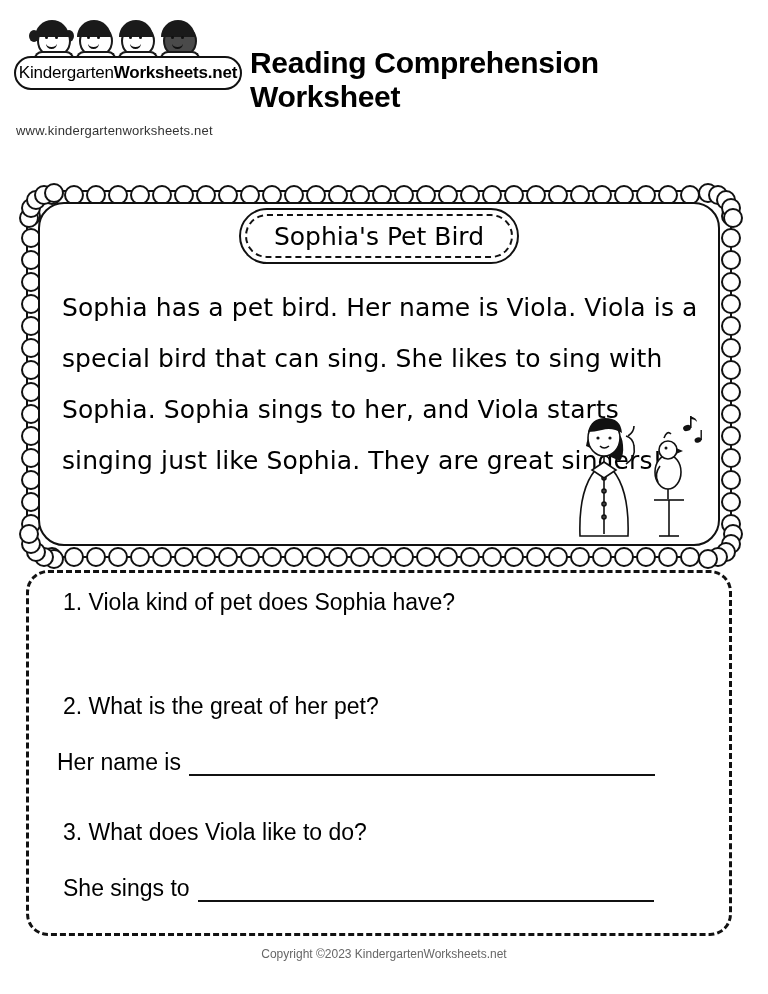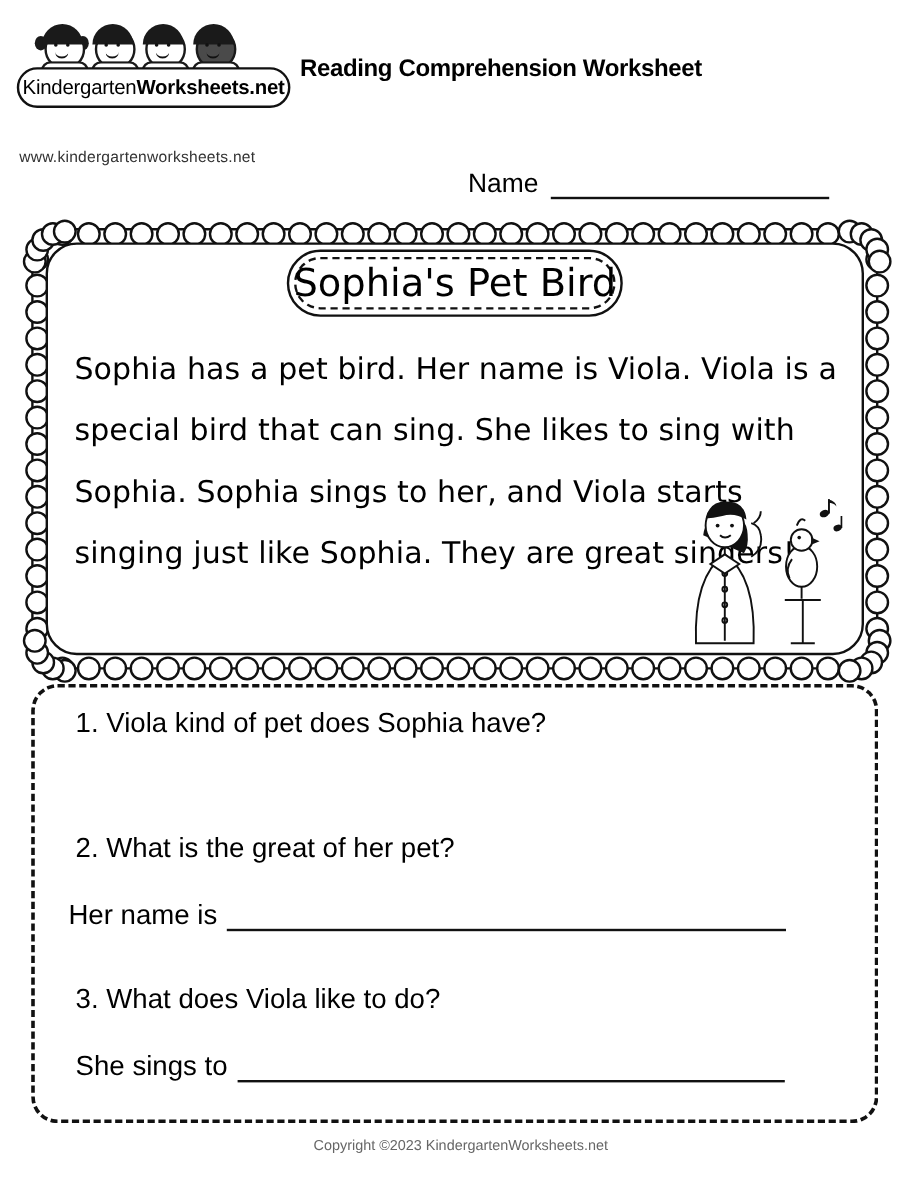--- a/index.html
+++ b/index.html
@@ -129,21 +129,21 @@
     font-size: 13px;
     color: #333;
     letter-spacing: 0.2px;
   }
 
   .title {
     position: absolute;
     left: 250px;
     top: 28px;
     width: 500px;
-    font-size: 20px;
+    font-size: 30px;
     font-weight: bold;
     letter-spacing: -0.3px;
   }
 
   .name-row {
     position: absolute;
     left: 390px;
     top: 122px;
     display: flex;
     align-items: flex-end;
@@ -216,21 +216,21 @@
     left: 6px; top: 6px; right: 6px; bottom: 6px;
     border-style: dashed;
     border-width: 2px;
   }
   .story-title-text {
     position: absolute;
     inset: 0;
     display: flex;
     align-items: center;
     justify-content: center;
-    font-size: 32px;
+    font-size: 25px;
     font-family: "DejaVu Sans", sans-serif;
   }
 
   .story-text {
     position: absolute;
     left: 36px;
     top: 92px;
     width: 640px;
     font-size: 25px;
     line-height: 51px;
@@ -374,24 +374,20 @@
       <span>
         <span class="lt">Kindergarten</span><span class="bd">Worksheets</span><span class="bd">.net</span>
       </span>
     </div>
   </div>
 
   <div class="site-url">www.kindergartenworksheets.net</div>
 
   <div class="title">Reading Comprehension Worksheet</div>
 
-  <div class="name-row">
-    <div class="name-label">Name</div>
-    <div class="name-line"></div>
-  </div>
 </div>
 
 <div class="story-box">
   <div class="scallop-outer"></div>
   <div class="scallop-dots" id="scallops">
       <div class="d" style="left: 16px; top: -5px;"></div>
       <div class="d" style="left: 16px; top: 357px;"></div>
       <div class="d" style="left: 38px; top: -5px;"></div>
       <div class="d" style="left: 38px; top: 357px;"></div>
       <div class="d" style="left: 60px; top: -5px;"></div>

